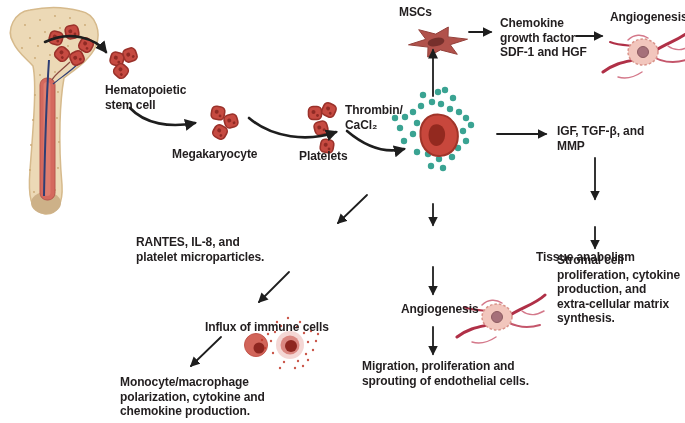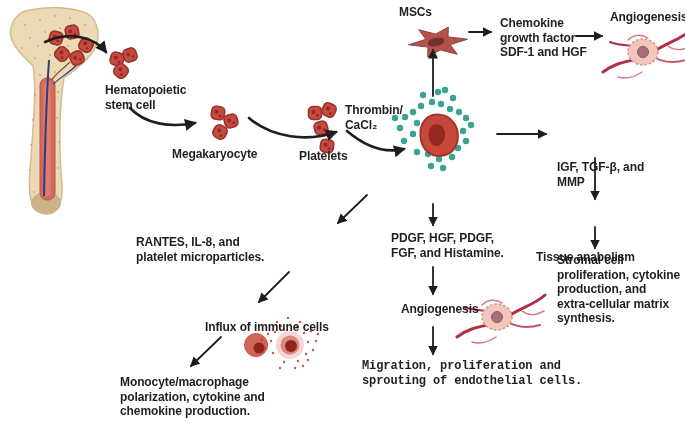--- a/index.html
+++ b/index.html
@@ -234,32 +234,30 @@
 stem cell</div>
   <div class="lbl" style="left:172px;top:147px;">Megakaryocyte</div>
   <div class="lbl" style="left:299px;top:149px;text-align:right;">Platelets</div>
   <div class="lbl" style="left:345px;top:103px;">Thrombin/
 CaCl₂</div>
   <div class="lbl" style="left:399px;top:5px;">MSCs</div>
   <div class="lbl" style="left:500px;top:16px;">Chemokine
 growth factor
 SDF-1 and HGF</div>
   <div class="lbl" style="left:610px;top:10px;">Angiogenesis</div>
-  <div class="lbl" style="left:557px;top:124px;margin-top:36px;">IGF, TGF-β, and
+  <div class="lbl" style="left:557px;top:124px;">IGF, TGF-β, and
 MMP</div>
   <div class="lbl" style="left:536px;top:206px;margin-top:44px;">Tissue anabolism</div>
   <div class="lbl" style="left:557px;top:253px;">Stromal cell
 proliferation, cytokine
 production, and
 extra-cellular matrix
 synthesis.</div>
-  <div class="lbl" style="left:391px;top:231px;">PDGF, HGF, PDGF,
-FGF, and Histamine.</div>
   <div class="lbl" style="left:401px;top:302px;">Angiogenesis</div>
-  <div class="lbl" style="left:362px;top:359px;font-family:Liberation Mono, monospace;">Migration, proliferation and
+  <div class="lbl" style="left:362px;top:359px;">Migration, proliferation and
 sprouting of endothelial cells.</div>
   <div class="lbl" style="left:136px;top:235px;">RANTES, IL-8, and
 platelet microparticles.</div>
   <div class="lbl" style="left:205px;top:320px;">Influx of immune cells</div>
   <div class="lbl" style="left:120px;top:375px;">Monocyte/macrophage
 polarization, cytokine  and
 chemokine production.</div>
 
 </div>
 

